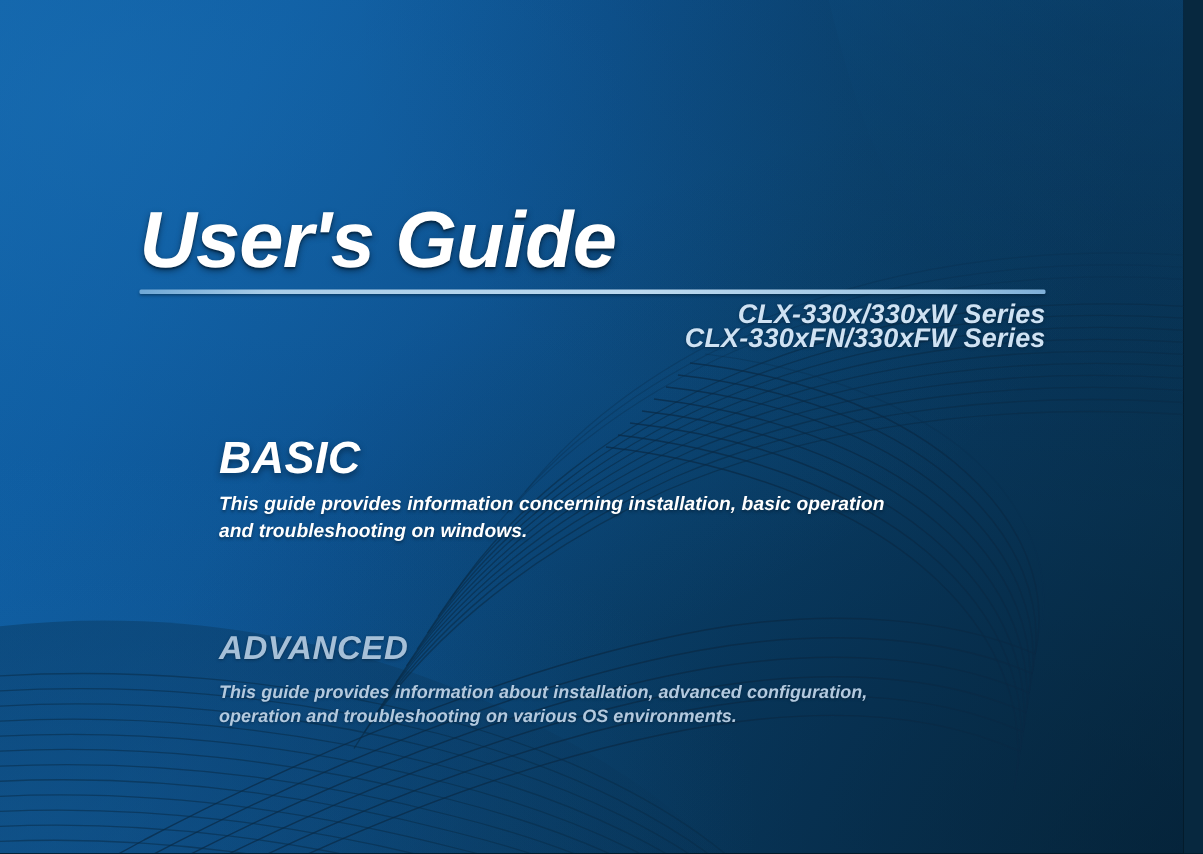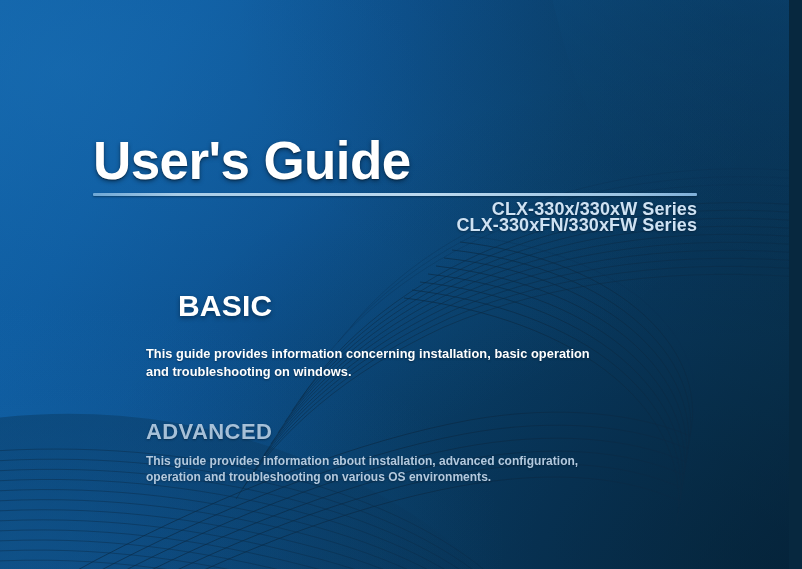--- a/index.html
+++ b/index.html
@@ -10,20 +10,21 @@
   body {
     font-family: "Liberation Sans", sans-serif;
   }
 
   #cover {
     position: relative;
     width: 789px;
     height: 569px;
     overflow: hidden;
     background: #000000;
+    font-style: italic;
   }
 
   
   .bg-base {
     position: absolute;
     inset: 0;
     background:
       linear-gradient(118deg,
         #1061a6 0%,
         #0d5a9e 18%,
@@ -108,24 +109,23 @@
     top: 289px;
     width: 520px;
   }
   .heading-basic {
     font-size: 30px;
     font-weight: bold;
     color: #ffffff;
     letter-spacing: 0.2px;
     line-height: 1.1;
     text-shadow: 0 2px 4px rgba(2,20,36,0.5);
-    margin-left: 32px;
   }
   .desc-basic {
-    margin-top: 23px;
+    margin-top: 5px;
     font-size: 12.8px;
     font-weight: bold;
     color: #ffffff;
     line-height: 18px;
     letter-spacing: 0.05px;
     max-width: 470px;
     text-shadow: 0 1px 2px rgba(3,24,42,0.5);
   }
 
   .section-advanced {

